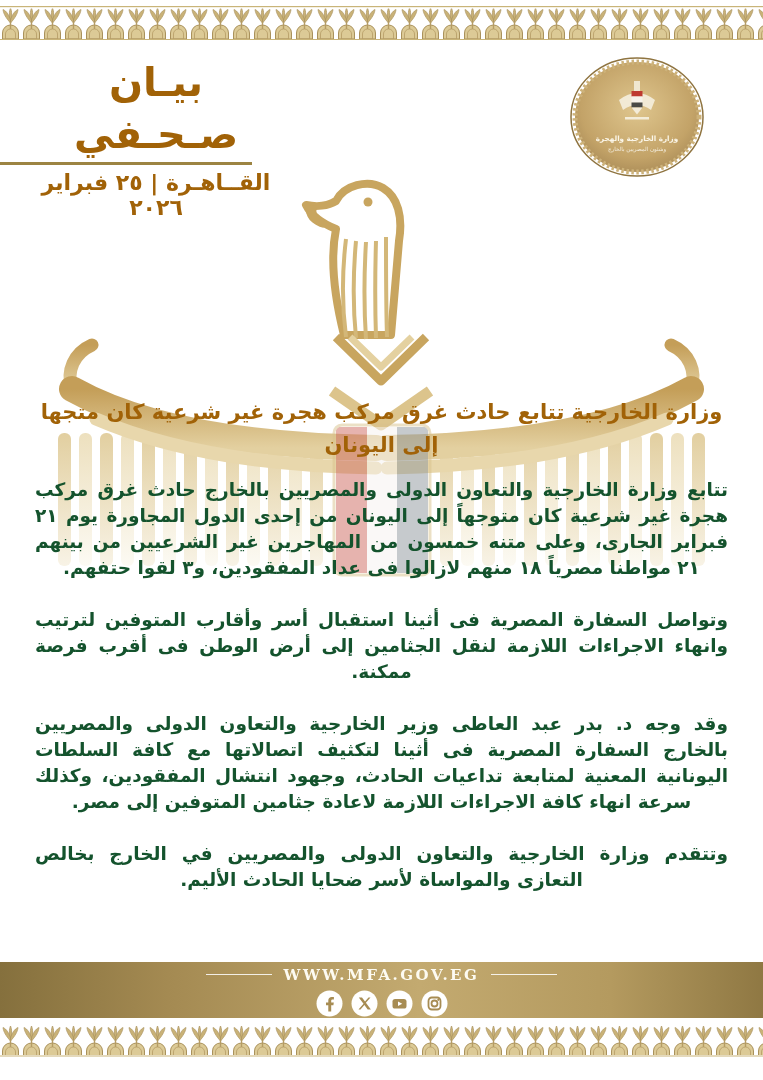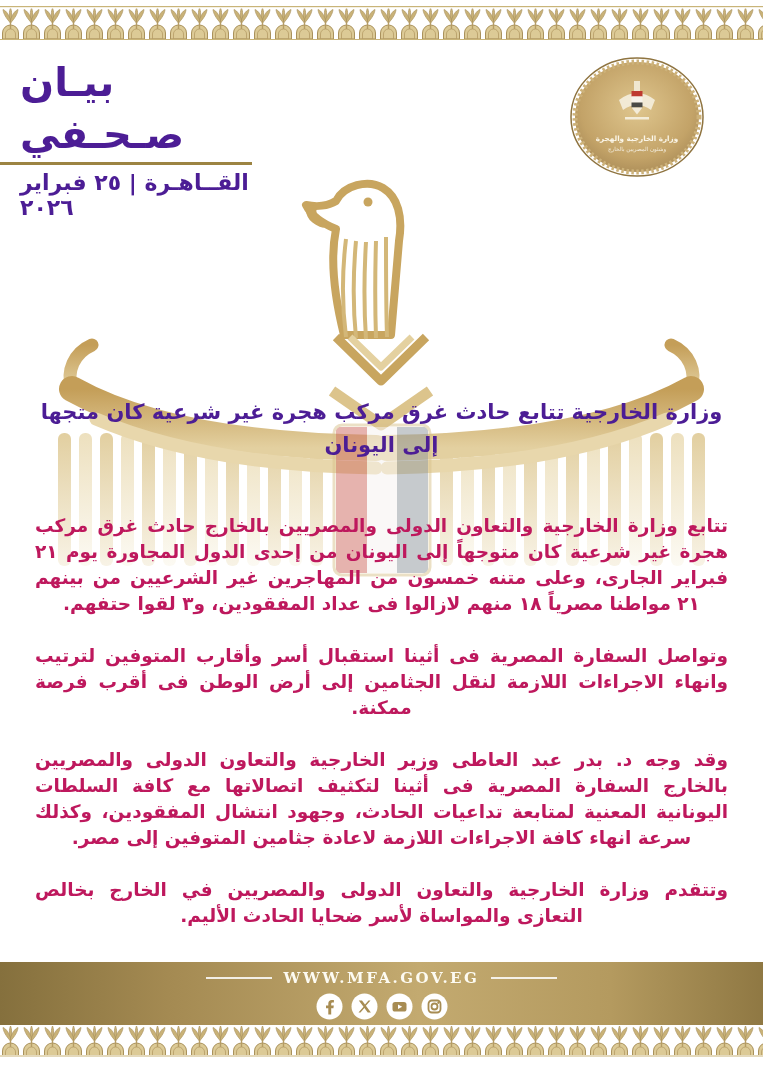--- a/index.html
+++ b/index.html
@@ -7,47 +7,47 @@
     position:relative;width:763px;height:1080px;background:#ffffff;overflow:hidden;
     font-family:"DejaVu Sans", sans-serif;
   }
   
   .frieze{position:absolute;left:0;width:763px;height:34px;}
   .frieze.top{top:6px;}
   .frieze.bottom{top:1024px;}
 
   
   .header-left{
-    position:absolute;left:20px;top:56px;width:272px;text-align:left;color:#4c1d95;direction:rtl;
+    position:absolute;left:20px;top:56px;width:272px;text-align:center;color:#a16207;direction:rtl;
   }
   .statement-type{font-size:40px;font-weight:bold;line-height:52px;letter-spacing:0px;}
   .dateline{font-size:22px;font-weight:bold;margin-top:10px;}
   .header-rule{position:absolute;left:0;top:162px;width:252px;height:3px;background:#9C8442;}
 
   .seal{position:absolute;left:568px;top:55px;width:138px;height:124px;}
 
   
   .watermark{position:absolute;left:0;top:175px;width:763px;height:430px;z-index:0;}
 
   
   .headline{
     position:absolute;left:30px;top:396px;width:703px;z-index:2;
-    color:#4c1d95;font-weight:bold;font-size:21px;line-height:33px;text-align:center;direction:rtl;
+    color:#a16207;font-weight:bold;font-size:21px;line-height:33px;text-align:center;direction:rtl;
   }
 
   
   .body-copy{
     position:absolute;left:35px;top:477px;width:693px;z-index:2;direction:rtl;
-    color:#be185d;font-weight:bold;font-size:18.5px;line-height:26px;margin-top:36px;
+    color:#14532d;font-weight:bold;font-size:18.5px;line-height:26px;
   }
   .body-copy p{margin:0 0 26px 0;text-align:justify;text-align-last:center;}
 
   
   .footer-band{
-    position:absolute;left:0;top:962px;width:763px;height:63px;z-index:2;
+    position:absolute;left:0;top:962px;width:763px;height:56px;z-index:2;
     background:linear-gradient(90deg,#85703D 0%,#A48A52 22%,#C3AA70 55%,#B49A5F 80%,#8F7843 100%);
     display:flex;flex-direction:column;align-items:center;justify-content:center;
   }
   .site-row{display:flex;align-items:center;gap:12px;margin-top:2px;}
   .site-line{display:inline-block;width:66px;height:1.5px;background:rgba(255,255,255,.85);}
   .website{color:#FDFBF2;font-size:15px;letter-spacing:2.5px;font-weight:bold;font-family:"DejaVu Serif", serif;}
   .icons-row{display:flex;gap:8px;margin-top:6px;}
   .icons-row svg{display:block;}
 </style>
 </head>

